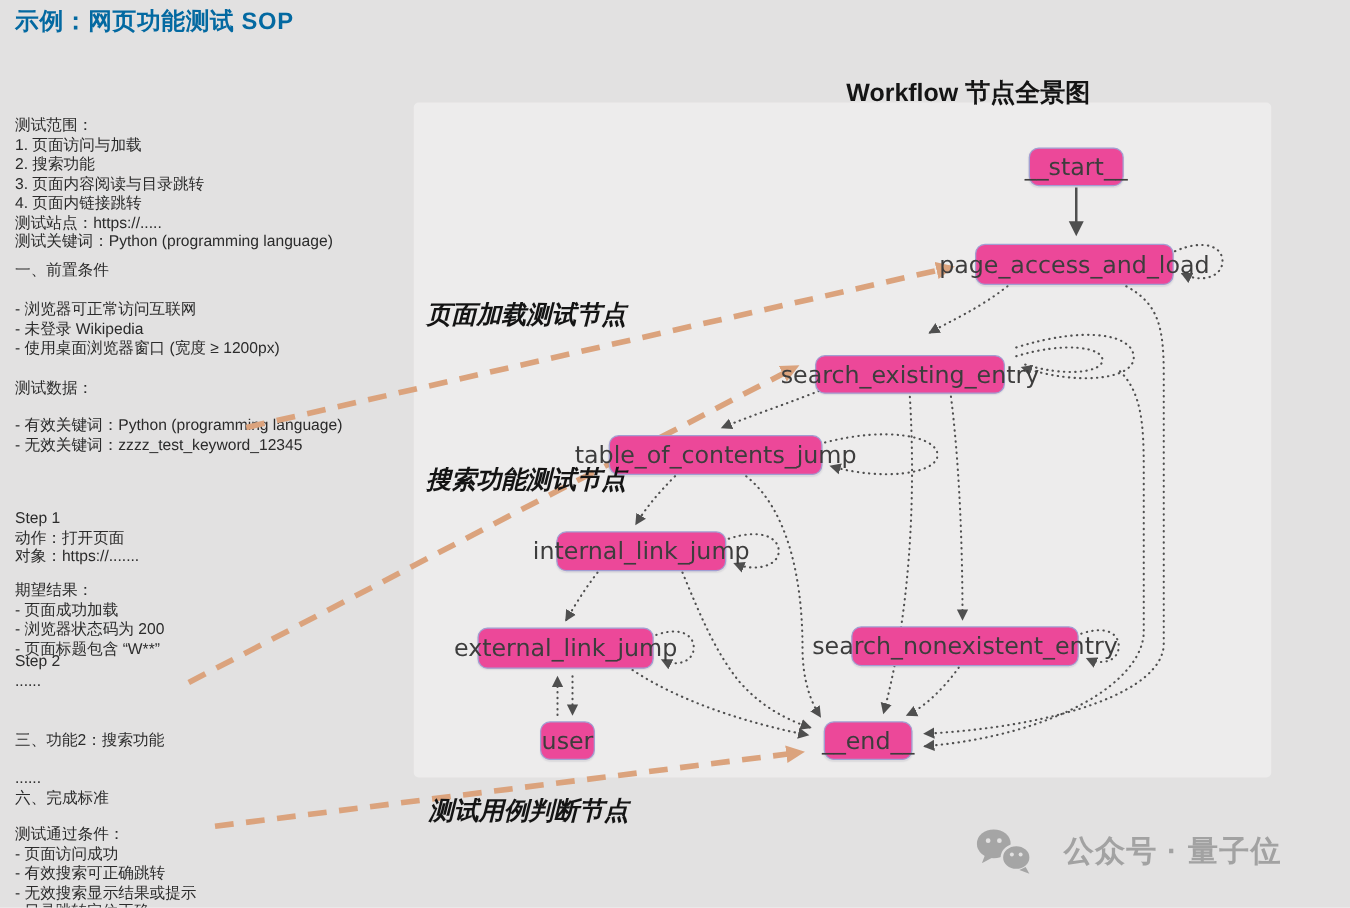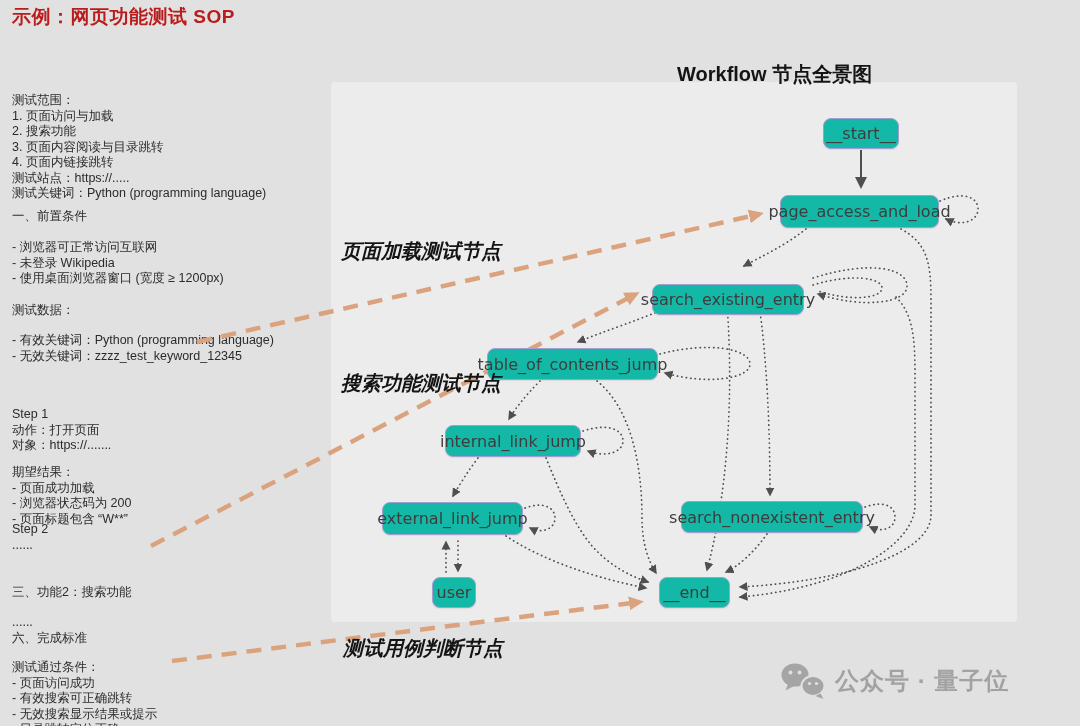--- a/index.html
+++ b/index.html
@@ -1,35 +1,35 @@
 <!DOCTYPE html>
 <html><head>
 <meta charset="utf-8">
 <style>
   html,body{margin:0;padding:0;}
   .canvas{position:relative;width:1080px;height:726px;background:#e2e1e1;overflow:hidden;
           font-family:"Liberation Sans","DejaVu Sans",sans-serif;}
   .page-title{position:absolute;left:12px;top:4px;margin:0;font-size:19px;font-weight:800;
-          color:#b91c1c;letter-spacing:.5px;}
+          color:#0369a1;letter-spacing:.5px;}
   .left-column{position:absolute;left:12px;top:0;width:320px;height:726px;margin-top:45px;}
   .tblock{position:absolute;left:0;width:320px;font-size:12.5px;line-height:15.5px;
           color:#2b2b2b;white-space:pre-line;}
   .panel{position:absolute;left:331px;top:82px;width:686px;height:540px;background:#edecec;
           border-radius:4px;}
   .wf-title{position:absolute;left:677px;top:61px;font-size:20px;font-weight:800;color:#141414;}
   .section-label{position:absolute;font-size:20px;font-weight:800;color:#141414;white-space:nowrap;font-style:italic;}
   .edge-layer{position:absolute;left:0;top:0;pointer-events:none;}
   .dotted{fill:none;stroke:#4f4f4f;stroke-width:1.7;stroke-dasharray:0.3 4.2;stroke-linecap:round;}
   .solidline{fill:none;stroke:#4f4f4f;stroke-width:2;}
   .orange{fill:none;stroke:#dba37d;stroke-width:4.5;stroke-dasharray:15 10;}
-  .node{position:absolute;box-sizing:border-box;background:#14b8a6;border:1.8px solid #a29ed2;
+  .node{position:absolute;box-sizing:border-box;background:#ec4899;border:1.8px solid #a29ed2;
           border-radius:8px;display:flex;align-items:center;justify-content:center;
-          font-family:"DejaVu Sans",sans-serif;font-size:16px;color:#3d3d3d;white-space:nowrap;
+          font-family:"DejaVu Sans",sans-serif;font-size:19px;color:#3d3d3d;white-space:nowrap;
           box-shadow:0 1px 1px rgba(120,120,140,.15);}
-  .watermark{position:absolute;left:781px;top:662px;display:flex;align-items:center;gap:8px;
+  .watermark{position:absolute;left:781px;top:662px;display:flex;align-items:center;gap:24px;
           color:#a2a2a2;font-size:24px;font-weight:600;letter-spacing:1px;}
 </style>
 </head>
 <body>
 
 <div class="canvas">
 
   <div class="panel"></div>
 
   <h1 class="page-title">示例：网页功能测试 SOP</h1>

